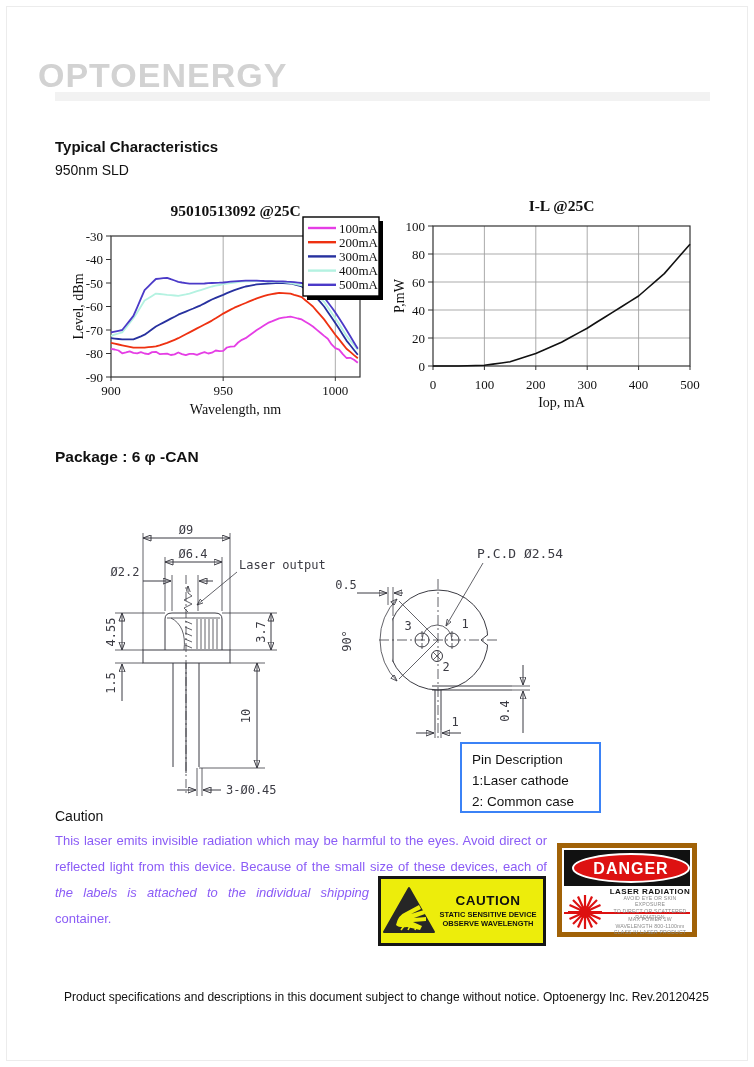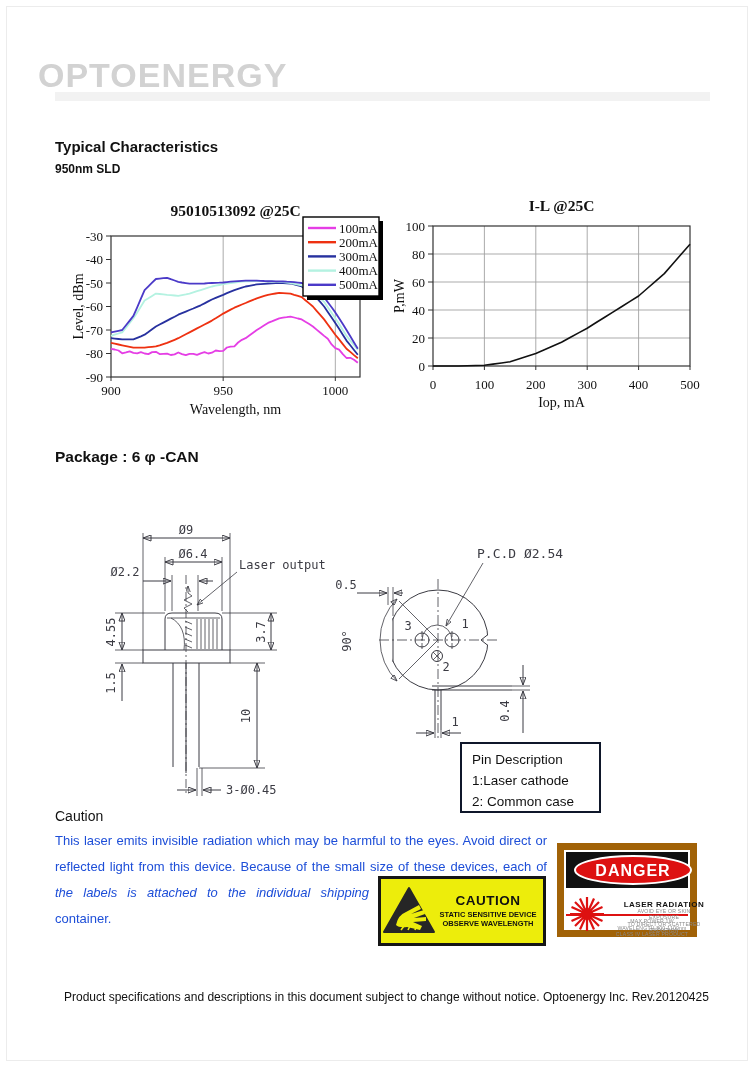--- a/index.html
+++ b/index.html
@@ -6,62 +6,62 @@
   body{width:754px;height:1067px;position:relative;overflow:hidden;
        font-family:"Liberation Sans",sans-serif;color:#111;}
   .abs{position:absolute;}
   .page-frame{position:absolute;left:6px;top:6px;right:6px;bottom:6px;
       border:1px solid #ececec;pointer-events:none;}
   
   .logo{left:38px;top:56px;font-size:34px;font-weight:bold;letter-spacing:1px;
         color:#d2d2d2;z-index:2;}
   .logo-bar{left:55px;top:92px;width:655px;height:9px;background:#f2f2f2;z-index:1;}
   .h-typ{left:55px;top:138px;font-size:15px;font-weight:bold;}
-  .h-sub{left:55px;top:162px;font-size:12px;font-weight:bold;}
+  .h-sub{left:55px;top:162px;font-size:14px;font-weight:normal;}
   .h-pkg{left:55px;top:448px;font-size:15.5px;font-weight:bold;}
   
   .chart1{left:70px;top:190px;}
   .chart2{left:393px;top:190px;}
   svg text.tick{font-family:"Liberation Serif",serif;font-size:13px;fill:#111;}
   svg text.ctitle{font-family:"Liberation Serif",serif;font-size:15.5px;font-weight:bold;fill:#111;}
   svg text.alabel{font-family:"Liberation Serif",serif;font-size:14px;fill:#111;}
   
   .drawing{left:85px;top:505px;}
   .drawing text{font-family:"DejaVu Sans Mono",monospace;font-size:12px;fill:#3b3b43;}
   .drawing text.big{font-size:13px;}
   .drawing line,.drawing path,.drawing rect.k,.drawing circle,.drawing polyline
       {stroke:#3b3b43;fill:none;stroke-width:1;}
   .drawing .thin{stroke-width:0.8;}
   
-  .pinbox{left:460px;top:742px;width:141px;height:71px;border:2px solid #0f172a;
+  .pinbox{left:460px;top:742px;width:141px;height:71px;border:2px solid #3b82f6;
       background:#fff;box-sizing:border-box;padding:5px 10px;}
   .pinbox div{font-size:13.5px;line-height:21px;}
   
   .caution-h{left:55px;top:808px;font-size:14px;}
-  .cl{left:55px;font-size:13px;color:#1d4ed8;}
+  .cl{left:55px;font-size:13px;color:#8b5cf6;}
   .just{text-align:justify;text-align-last:justify;white-space:nowrap;}
   .cl1{top:833px;width:492px;}
   .cl2{top:859px;width:492px;}
   .cl3{top:885px;width:314px;font-style:italic;}
   .cl4{top:911px;}
   
   .esd{left:378px;top:876px;width:168px;height:70px;box-sizing:border-box;
       border:3px solid #161616;display:flex;align-items:center;}
   .esd-text{flex:1;text-align:center;line-height:1.25;padding-right:4px;}
   .esd-title{font-size:13.5px;font-weight:bold;letter-spacing:.5px;}
   .esd-s{font-size:7.5px;font-weight:bold;}
   
   .danger{left:557px;top:843px;width:140px;height:94px;box-sizing:border-box;
-      border:7px solid #a16207;background:#fff;padding:2px;}
+      border:5px solid #a16207;background:#fff;padding:2px;}
   .danger-band{position:relative;height:36px;background:#111;}
   .danger-band svg{display:block;}
   .danger-body{position:relative;height:52px;}
   .redline{position:absolute;left:0;top:26px;width:100%;height:2px;}
   .starburst{position:absolute;left:2px;top:6px;z-index:2;}
-  .d-col{position:absolute;left:40px;top:12px;width:92px;text-align:center;margin-left:12px;}
+  .d-col{position:absolute;left:40px;top:1px;width:92px;text-align:center;}
   .d-title{font-size:8px;font-weight:bold;letter-spacing:.5px;color:#111;}
   .d-tiny{font-size:6px;line-height:6.5px;color:#8a8a8a;letter-spacing:.2px;
       transform:scale(.86);transform-origin:center top;}
   .d-specs{position:absolute;left:40px;top:31px;width:92px;text-align:center;}
   
   .footer{left:64px;top:990px;font-size:12px;color:#111;}
 </style>
 </head>
 <body>
 

